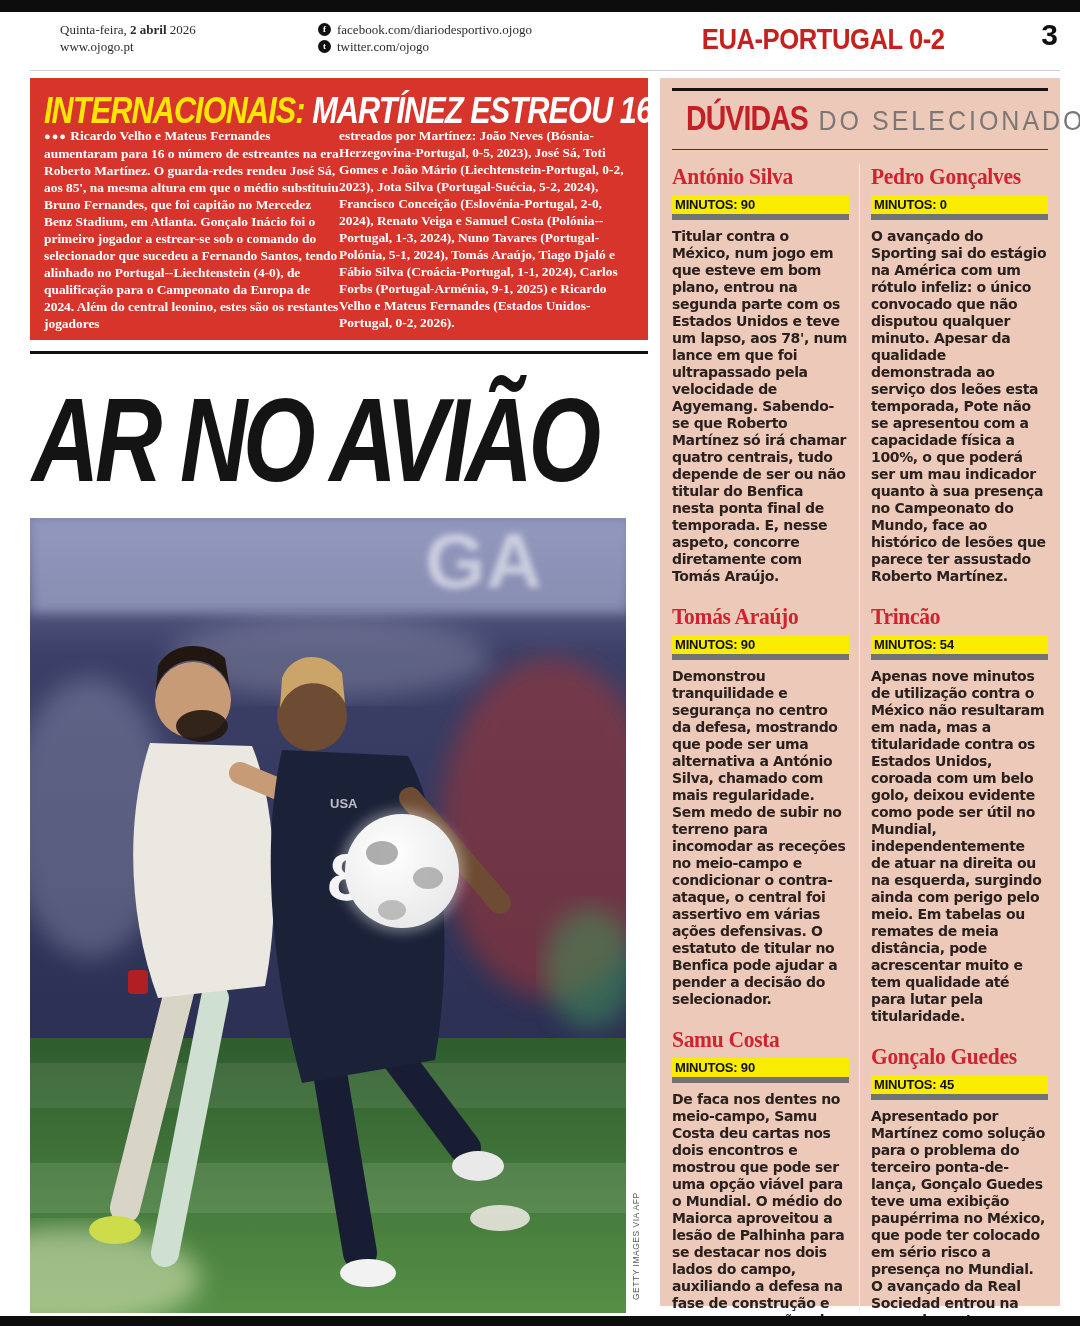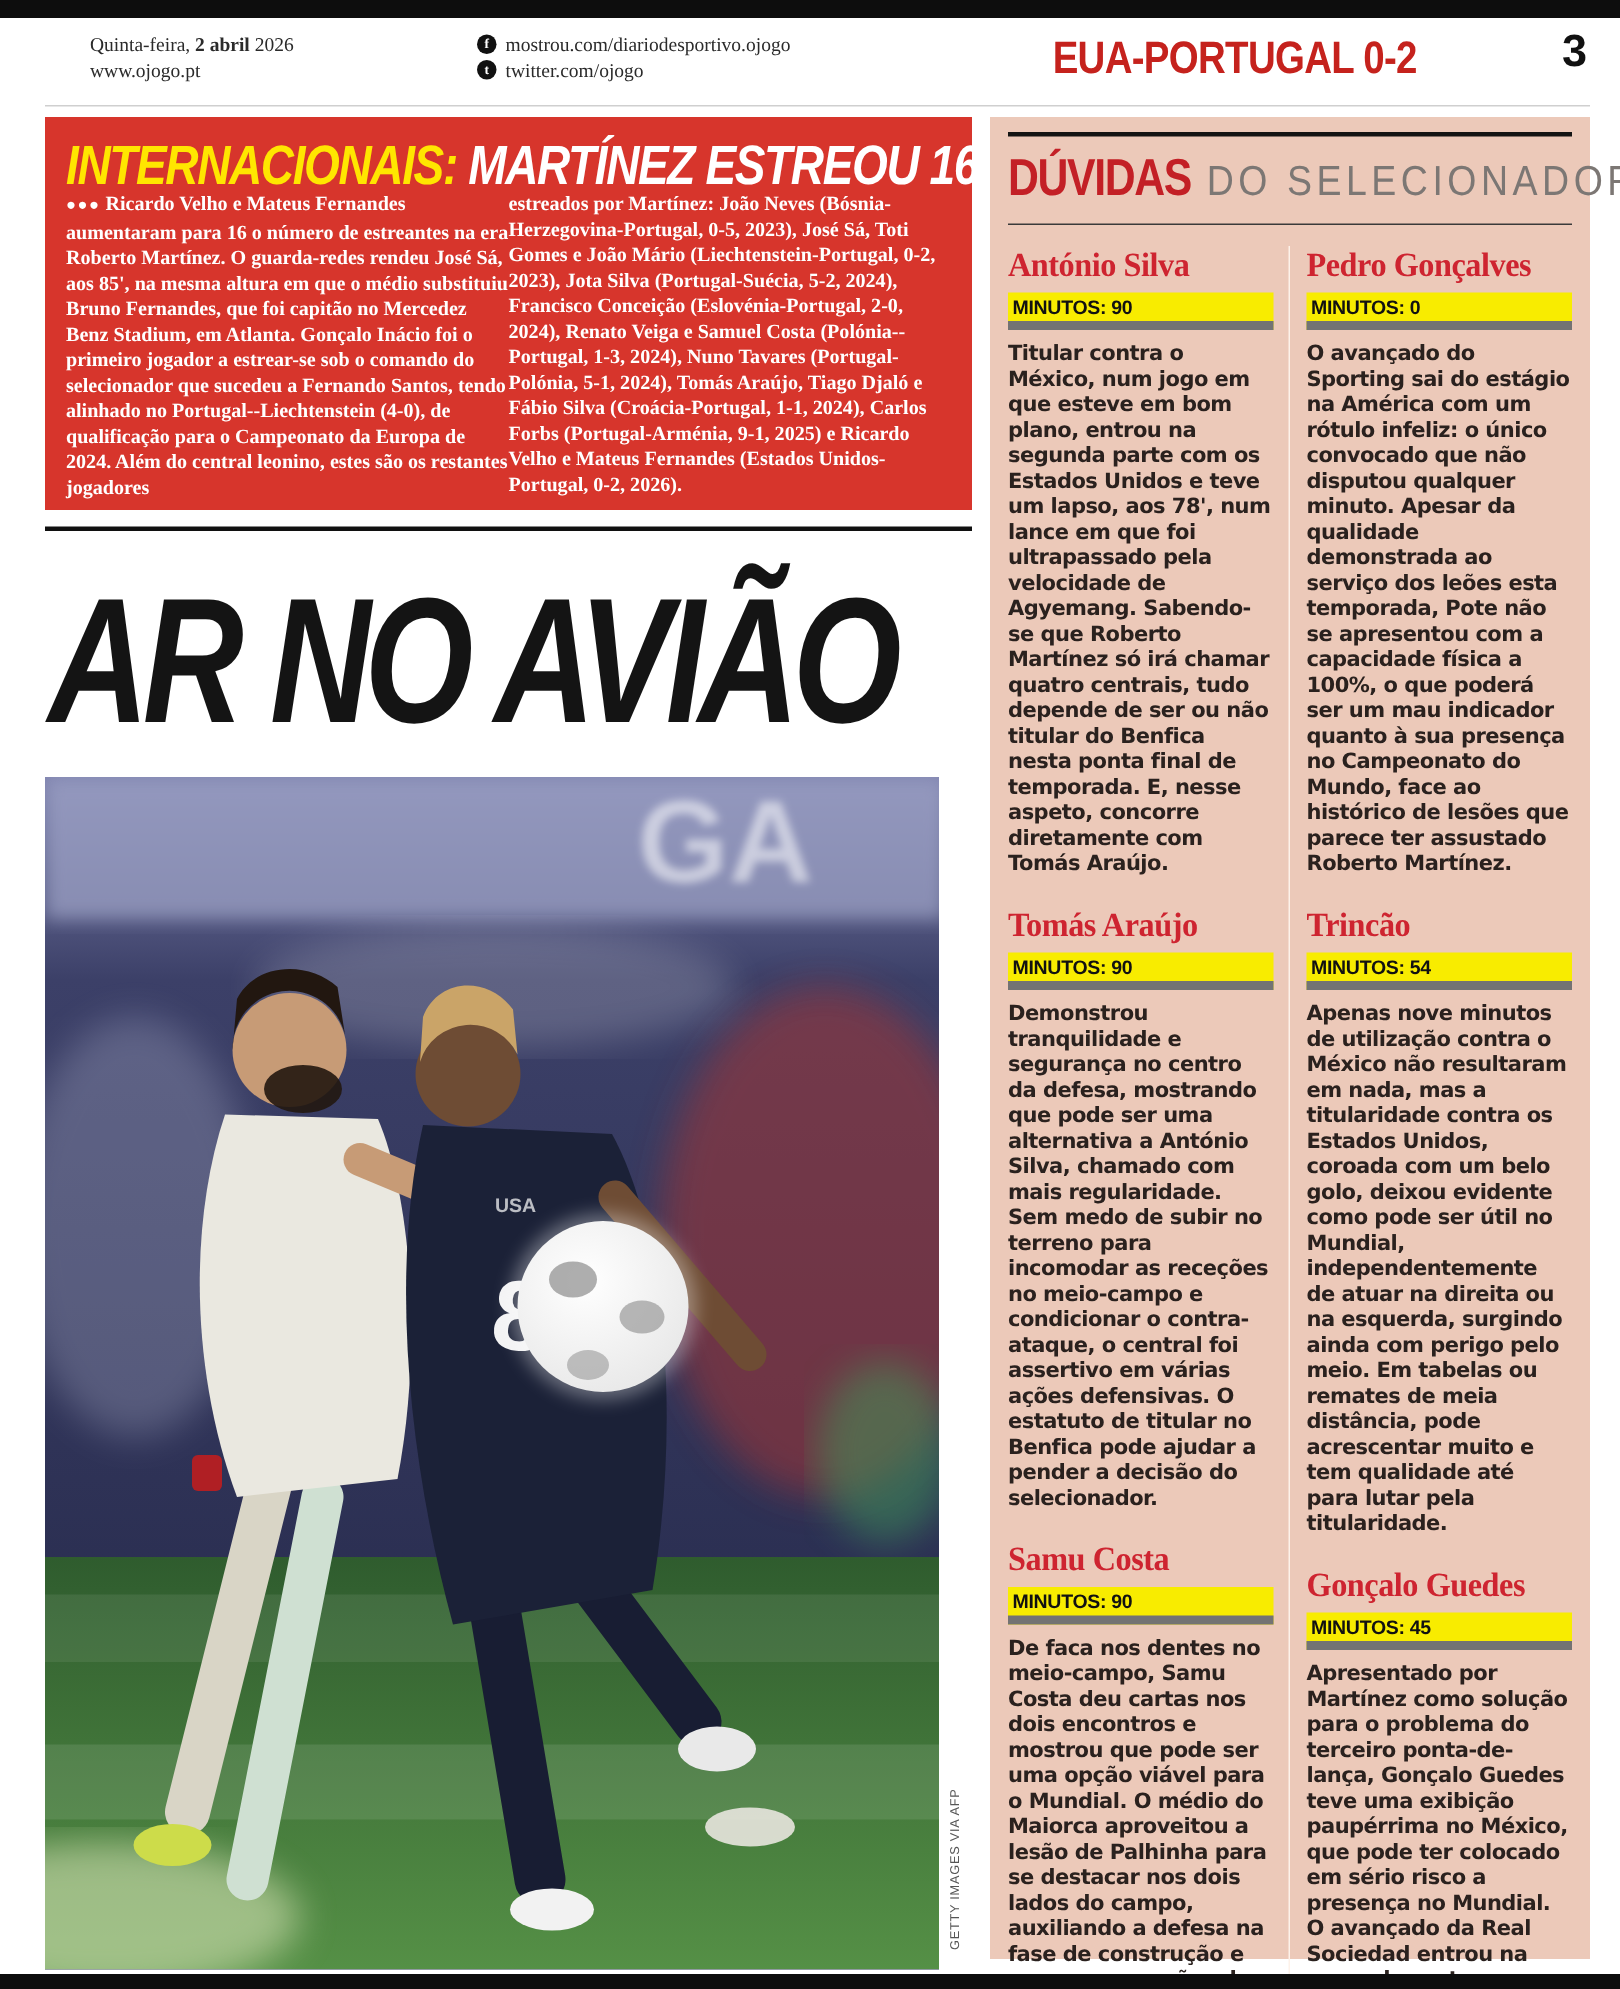--- a/index.html
+++ b/index.html
@@ -43,21 +43,21 @@
 
   
   .photo{position:absolute;left:30px;top:518px;width:596px;height:795px;overflow:hidden;background:#343a5e;}
   .credit{position:absolute;left:631px;top:1140px;height:160px;writing-mode:vertical-rl;
           transform:rotate(180deg);font-size:8.5px;color:#555;letter-spacing:0.5px;}
 
   
   .pink{position:absolute;left:660px;top:78px;width:400px;height:1228px;background:#ecc9b9;
         box-sizing:border-box;padding:10px 12px;}
   .pink-toprule{height:3px;background:#141414;margin-bottom:12px;}
-  .duvidas-title{display:flex;align-items:baseline;white-space:nowrap;}
+  .duvidas-title{display:flex;align-items:baseline;white-space:nowrap;margin-left:14px;}
   .dt-red{color:#c32026;font-weight:bold;font-size:31px;letter-spacing:-1px;
           transform:scale(0.92,1.12);transform-origin:left bottom;}
   .dt-rest{color:#7c7774;font-size:25px;font-weight:400;letter-spacing:3px;
            transform:scaleY(1.12);transform-origin:left bottom;}
   .title-rule{height:1px;background:#3a3a3a;margin:10px 0 14px;}
   .pcols{display:flex;}
   .pcol{flex:1;min-width:0;}
   .pcol + .pcol{border-left:1px solid #fdf2ea;margin-left:10px;padding-left:11px;}
   .player{margin-bottom:19px;}
   .pname{font-family:"Liberation Serif",serif;font-weight:bold;color:#ce2430;font-size:21.5px;
@@ -74,21 +74,21 @@
   <div class="topbar"></div>
 
   <div class="header">
     <div class="dateblock">
       <div><span>Quinta-feira, </span><b>2 abril</b><span> 2026</span></div>
       <div>www.ojogo.pt</div>
     </div>
     <div class="social">
       <div class="row">
         <span class="sicon">f</span>
-        <span>mostrou.com/diariodesportivo.ojogo</span>
+        <span>facebook.com/diariodesportivo.ojogo</span>
       </div>
       <div class="row">
         <span class="sicon">t</span>
         <span>twitter.com/ojogo</span>
       </div>
     </div>
     <div class="score">EUA-PORTUGAL 0-2</div>
     <div class="pagenum">3</div>
   </div>
 

